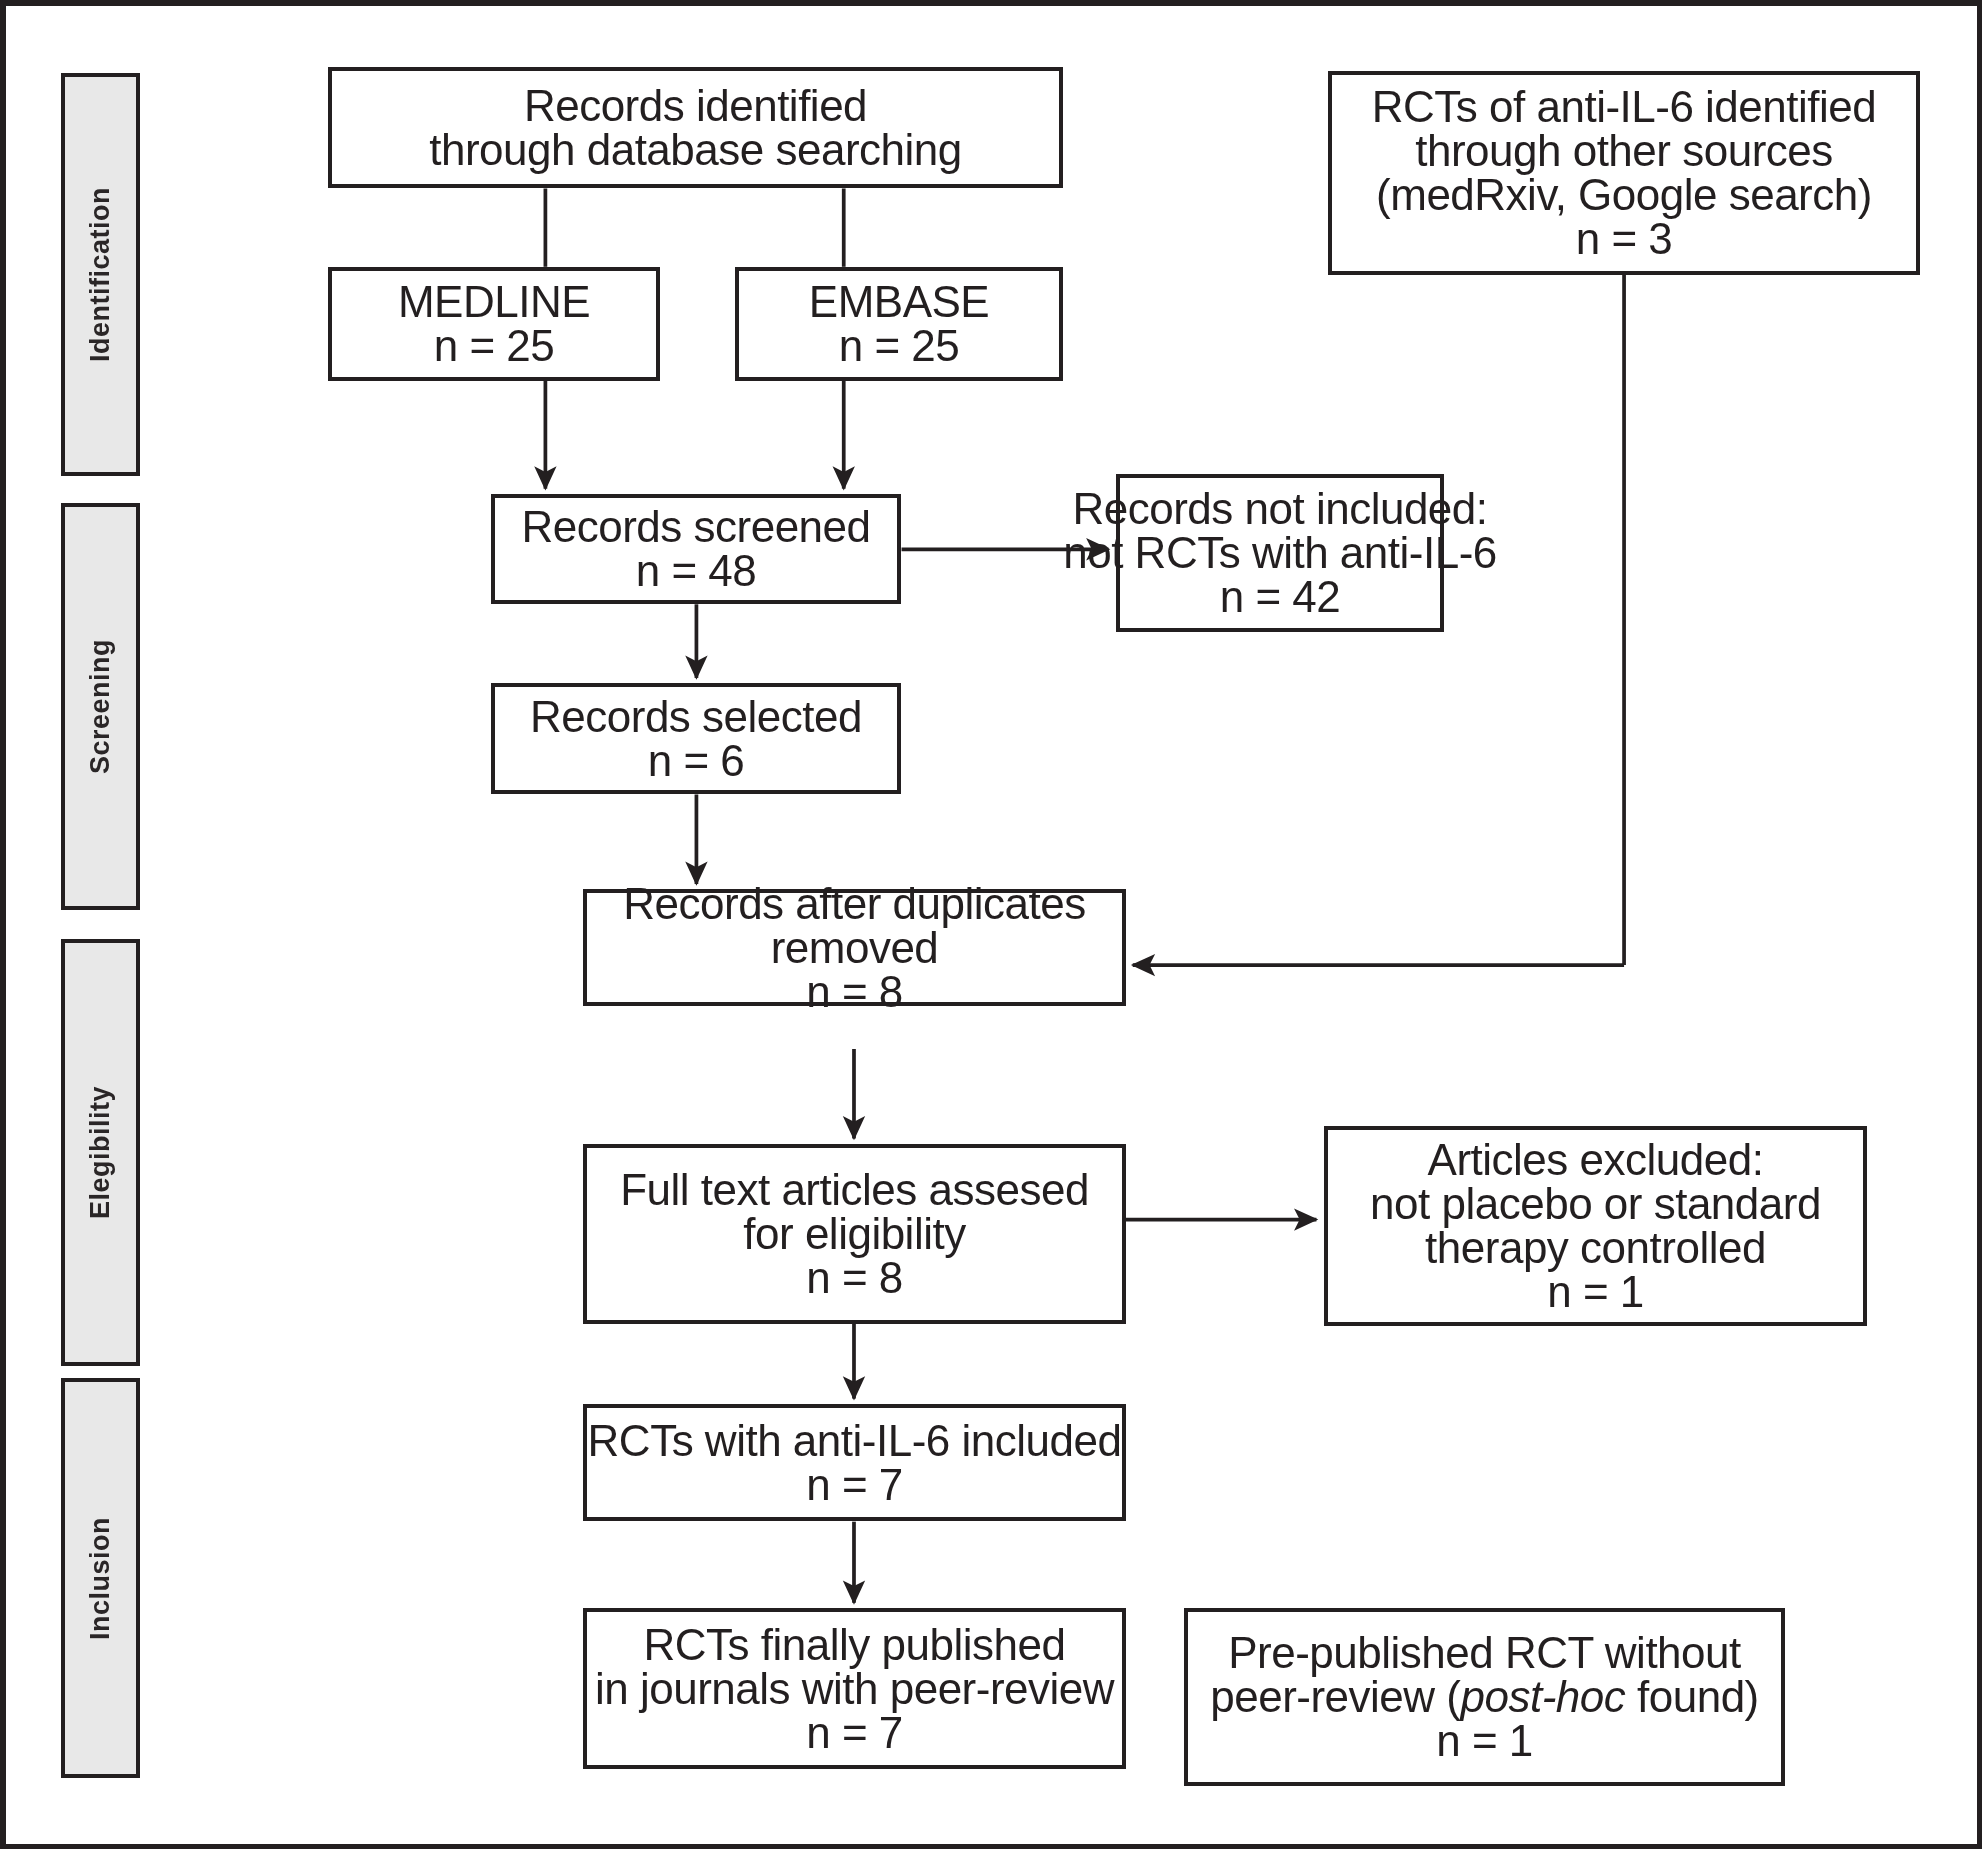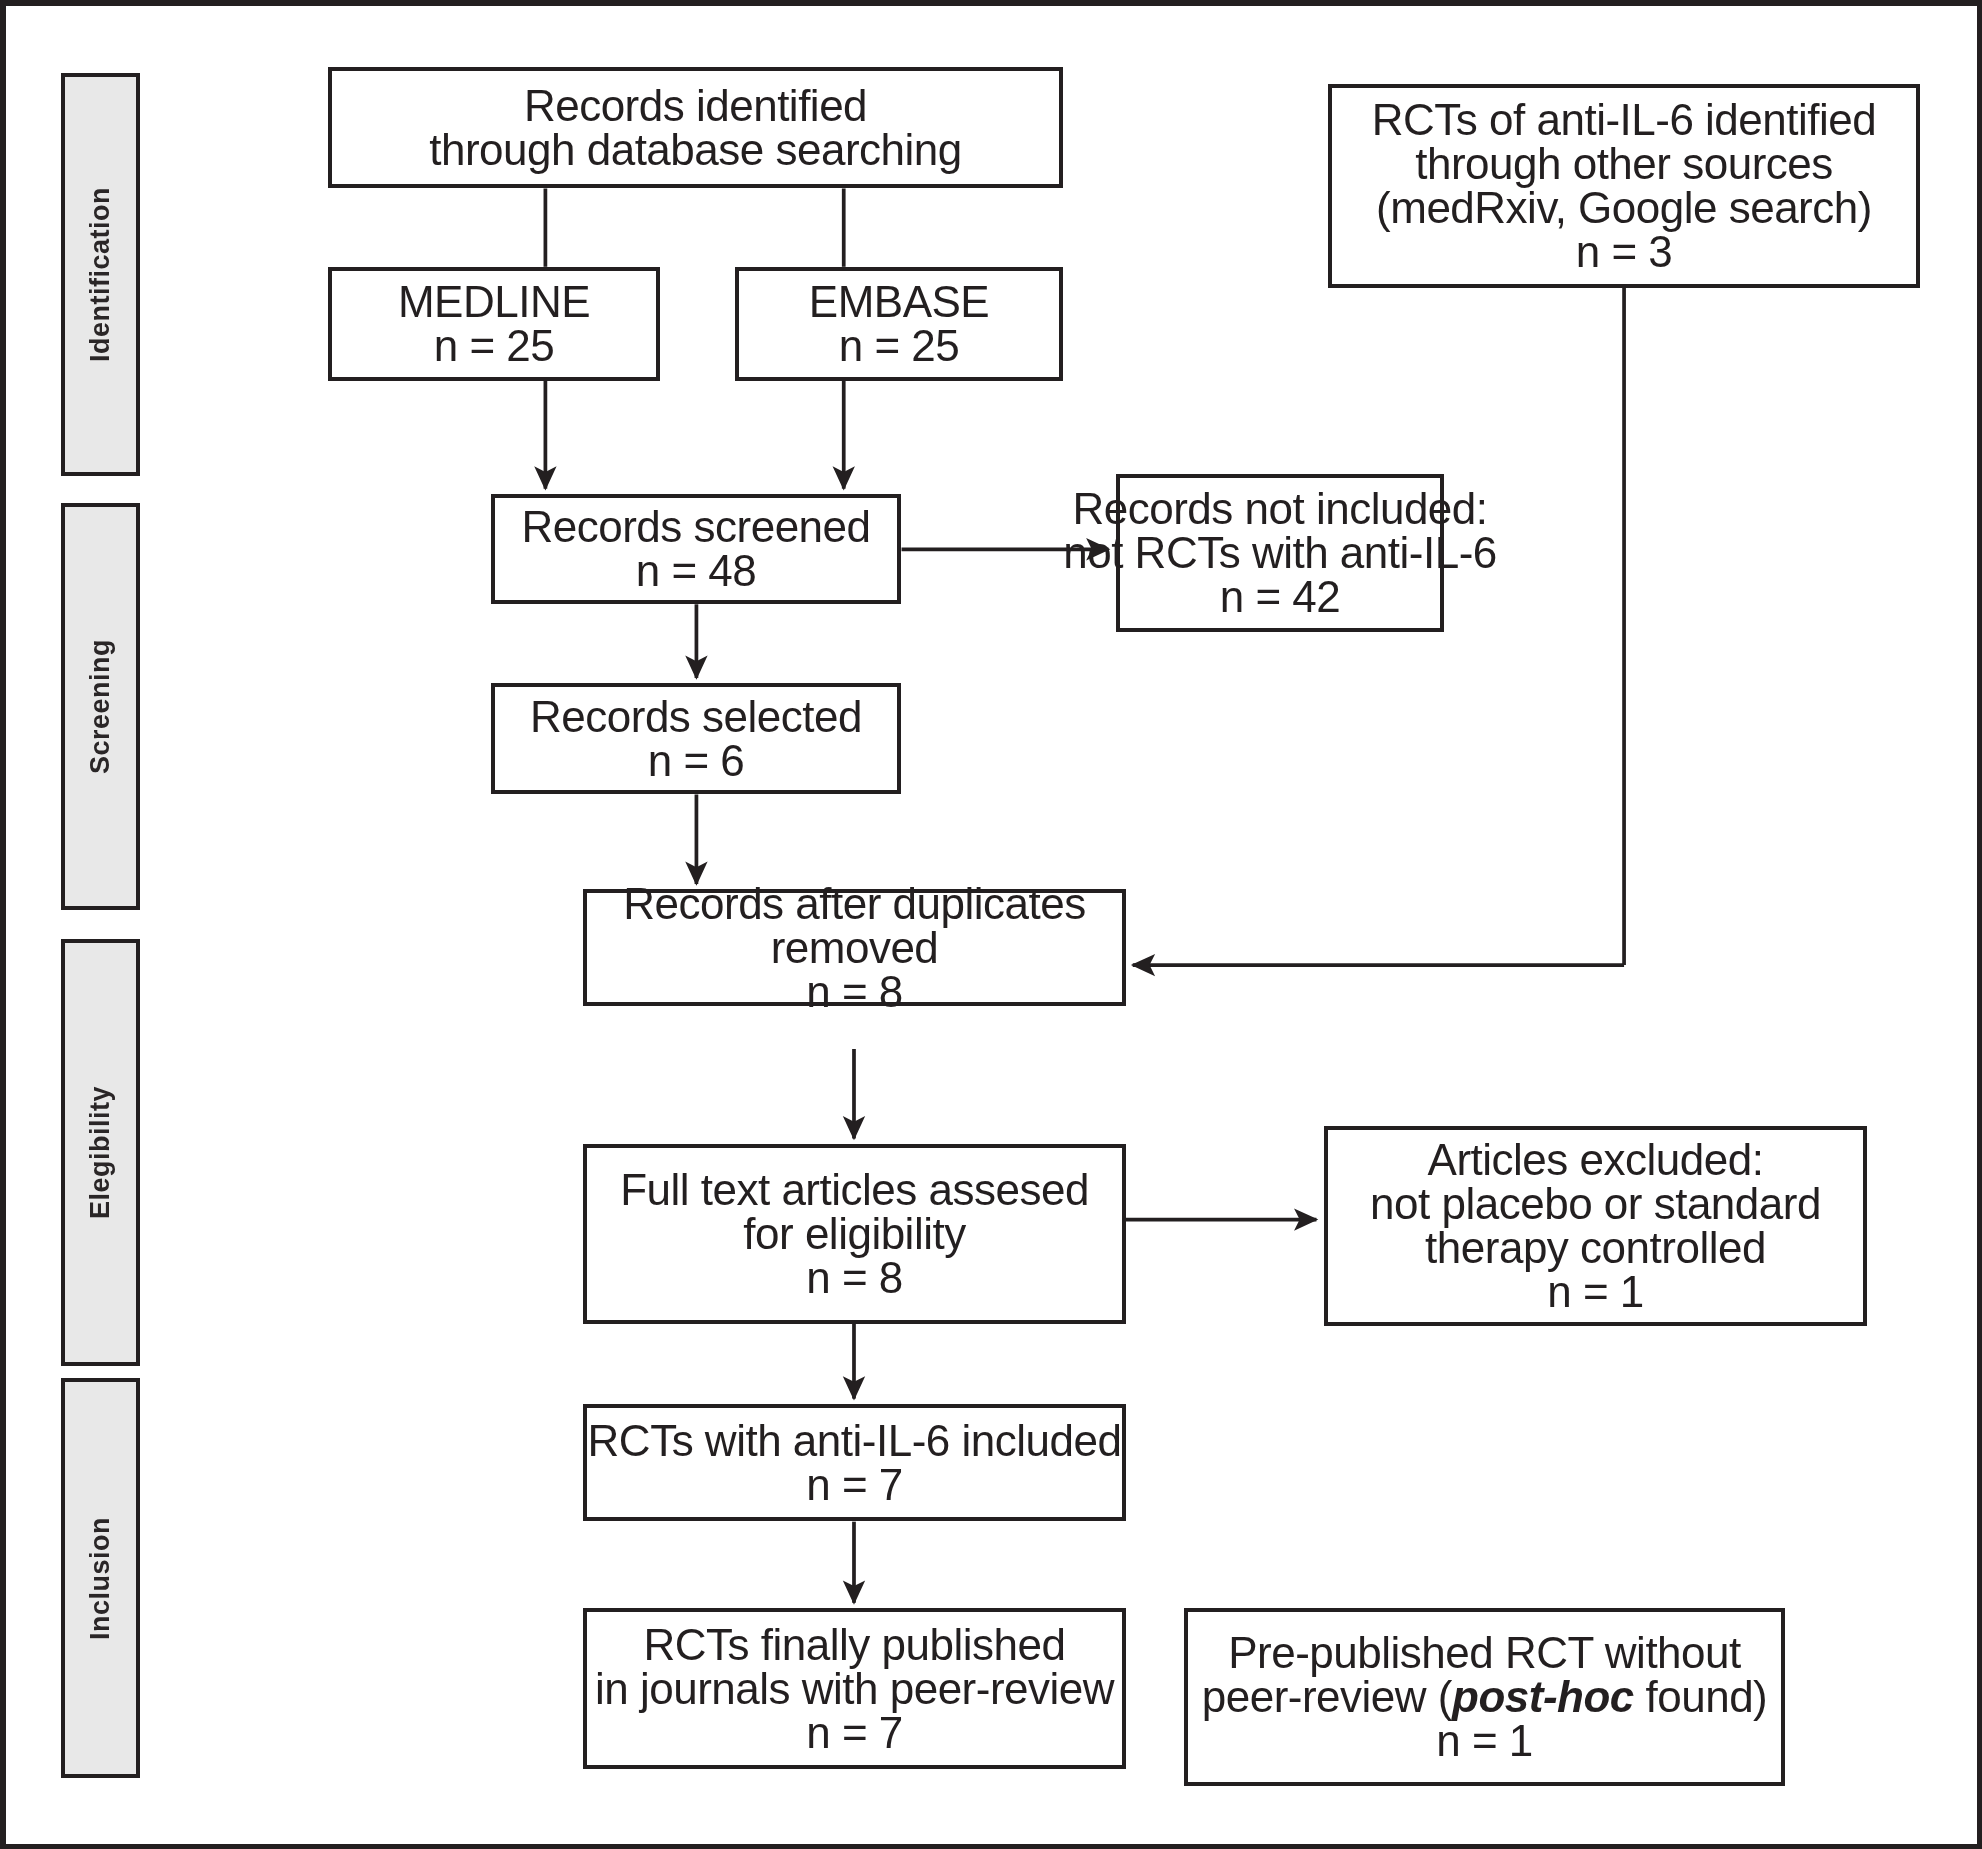--- a/index.html
+++ b/index.html
@@ -57,21 +57,21 @@
   .bl {
     display: block;
     font-size: 44px;
     line-height: 44px;
     letter-spacing: -0.5px;
     color: #231f20;
     white-space: nowrap;
   }
   .bl .it, .bl em {
     font-style: italic;
-    font-weight: bold;
+    font-weight: normal;
   }
 </style>
 </head>
 <body>
 
 <div class="canvas">
 
   <svg class="connectors" width="1983" height="1850" viewBox="0 0 2127 1984">
     <defs>
       <marker id="ah" markerUnits="userSpaceOnUse" markerWidth="28" markerHeight="26" refX="25" refY="13" orient="auto">
@@ -116,21 +116,21 @@
   <div class="fbox" style="left:328px;top:267px;width:332px;height:114px">
     <span class="bl">MEDLINE</span>
     <span class="bl">n = 25</span>
   </div>
 
   <div class="fbox" style="left:735px;top:267px;width:328px;height:114px">
     <span class="bl">EMBASE</span>
     <span class="bl">n = 25</span>
   </div>
 
-  <div class="fbox" style="left:1328px;top:84px;width:592px;height:204px">
+  <div class="fbox" style="left:1328px;top:71px;width:592px;height:204px">
     <span class="bl">RCTs of anti-IL-6 identified</span>
     <span class="bl">through other sources</span>
     <span class="bl">(medRxiv, Google search)</span>
     <span class="bl">n = 3</span>
   </div>
 
   <div class="fbox" style="left:491px;top:494px;width:410px;height:110px">
     <span class="bl">Records screened</span>
     <span class="bl">n = 48</span>
   </div>

